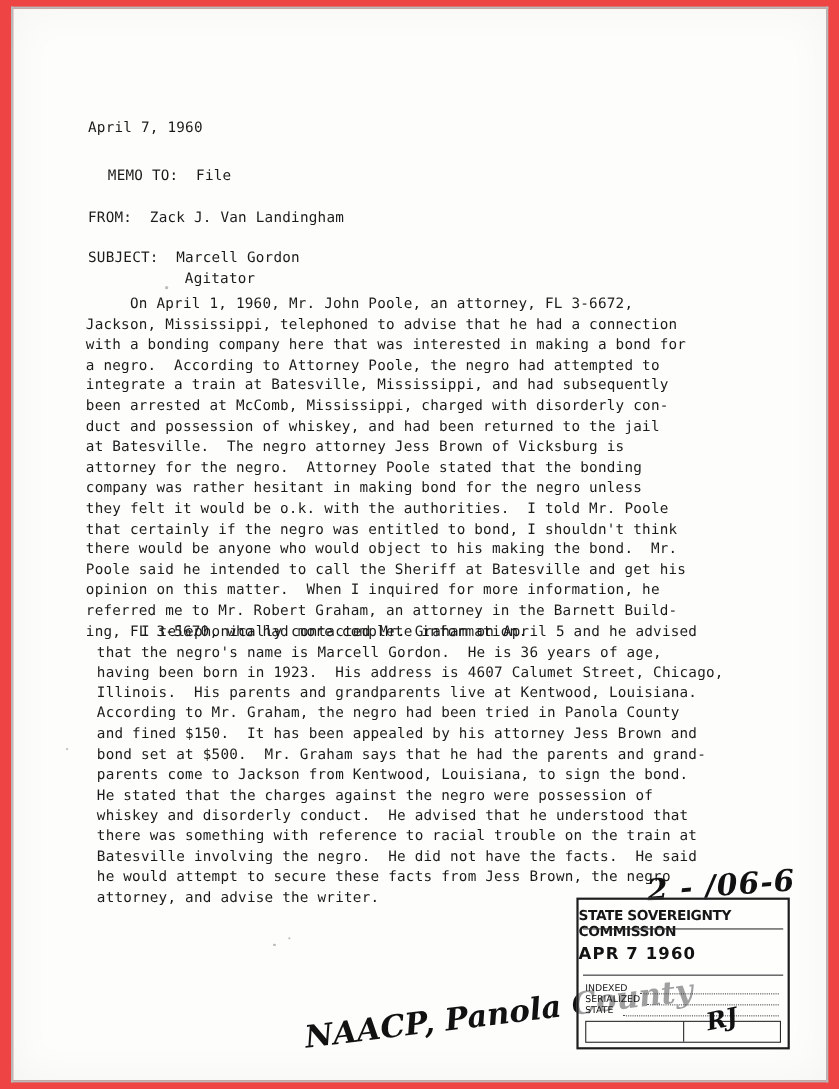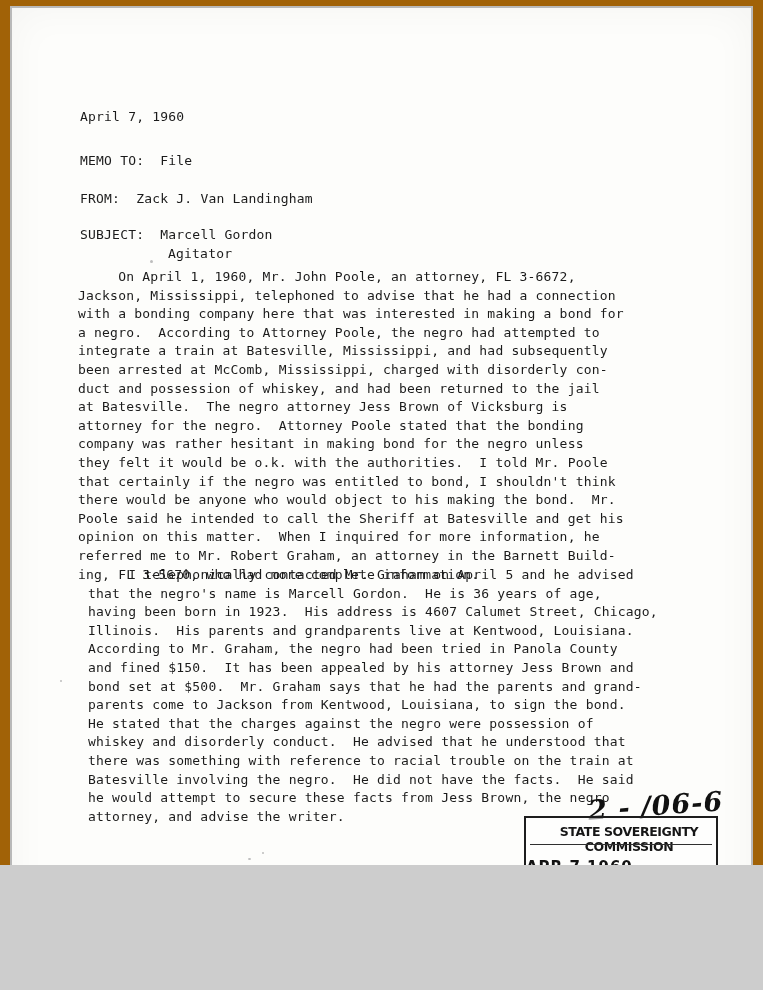--- a/index.html
+++ b/index.html
@@ -3,22 +3,22 @@
 <meta charset="utf-8">
 <style>
   html, body {
     margin: 0;
     padding: 0;
     background: #cdcdcd;
   }
   #page {
     position: relative;
     width: 763px;
-    height: 865px;
-    background: #a16207;
+    height: 990px;
+    background: #ef4444;
     overflow: hidden;
     font-family: "DejaVu Sans Mono", monospace;
   }
   
   #paper {
     position: absolute;
     left: 12px;
     top: 8px;
     width: 739px;
     height: 974px;
@@ -38,21 +38,21 @@
     position: absolute;
     color: #1b1b1b;
     font-family: "DejaVu Sans Mono", monospace;
     font-size: 13.0px;
     line-height: 18.6px;
     letter-spacing: 0.2px;
     white-space: pre-wrap;
   }
 
   #date        { left: 80px;  top: 108px; }
-  #memo-to     { left: 80px;  top: 152px; }
+  #memo-to     { left: 98px;  top: 152px; }
   #from-line   { left: 80px;  top: 190px; }
   #subject     { left: 80px;  top: 226px; text-align: center; }
   #subject2    { left: 168px; top: 245px; }
 
   #para1 { left: 78px; top: 268px; width: 610px; }
   #para2 { left: 88px; top: 566px; width: 610px; }
 
   
   .hand {
     position: absolute;
@@ -82,27 +82,25 @@
     top: 816px;
     width: 190px;
     height: 134px;
     border: 2px solid #1d1d1d;
     background: rgba(255,255,255,0.6);
   }
   #stamp-title {
     position: absolute;
     left: 0; right: 0;
     top: 6px;
-    text-align: center;
     font-family: "DejaVu Sans", sans-serif;
     font-weight: 700;
     font-size: 12.5px;
     letter-spacing: -0.4px;
     color: #161616;
-    margin-left: 16px;
   }
   #stamp-rule {
     position: absolute;
     left: 4px; right: 4px;
     top: 26px;
     height: 1px;
     background: #303030;
   }
   #stamp-date {
     position: absolute;

